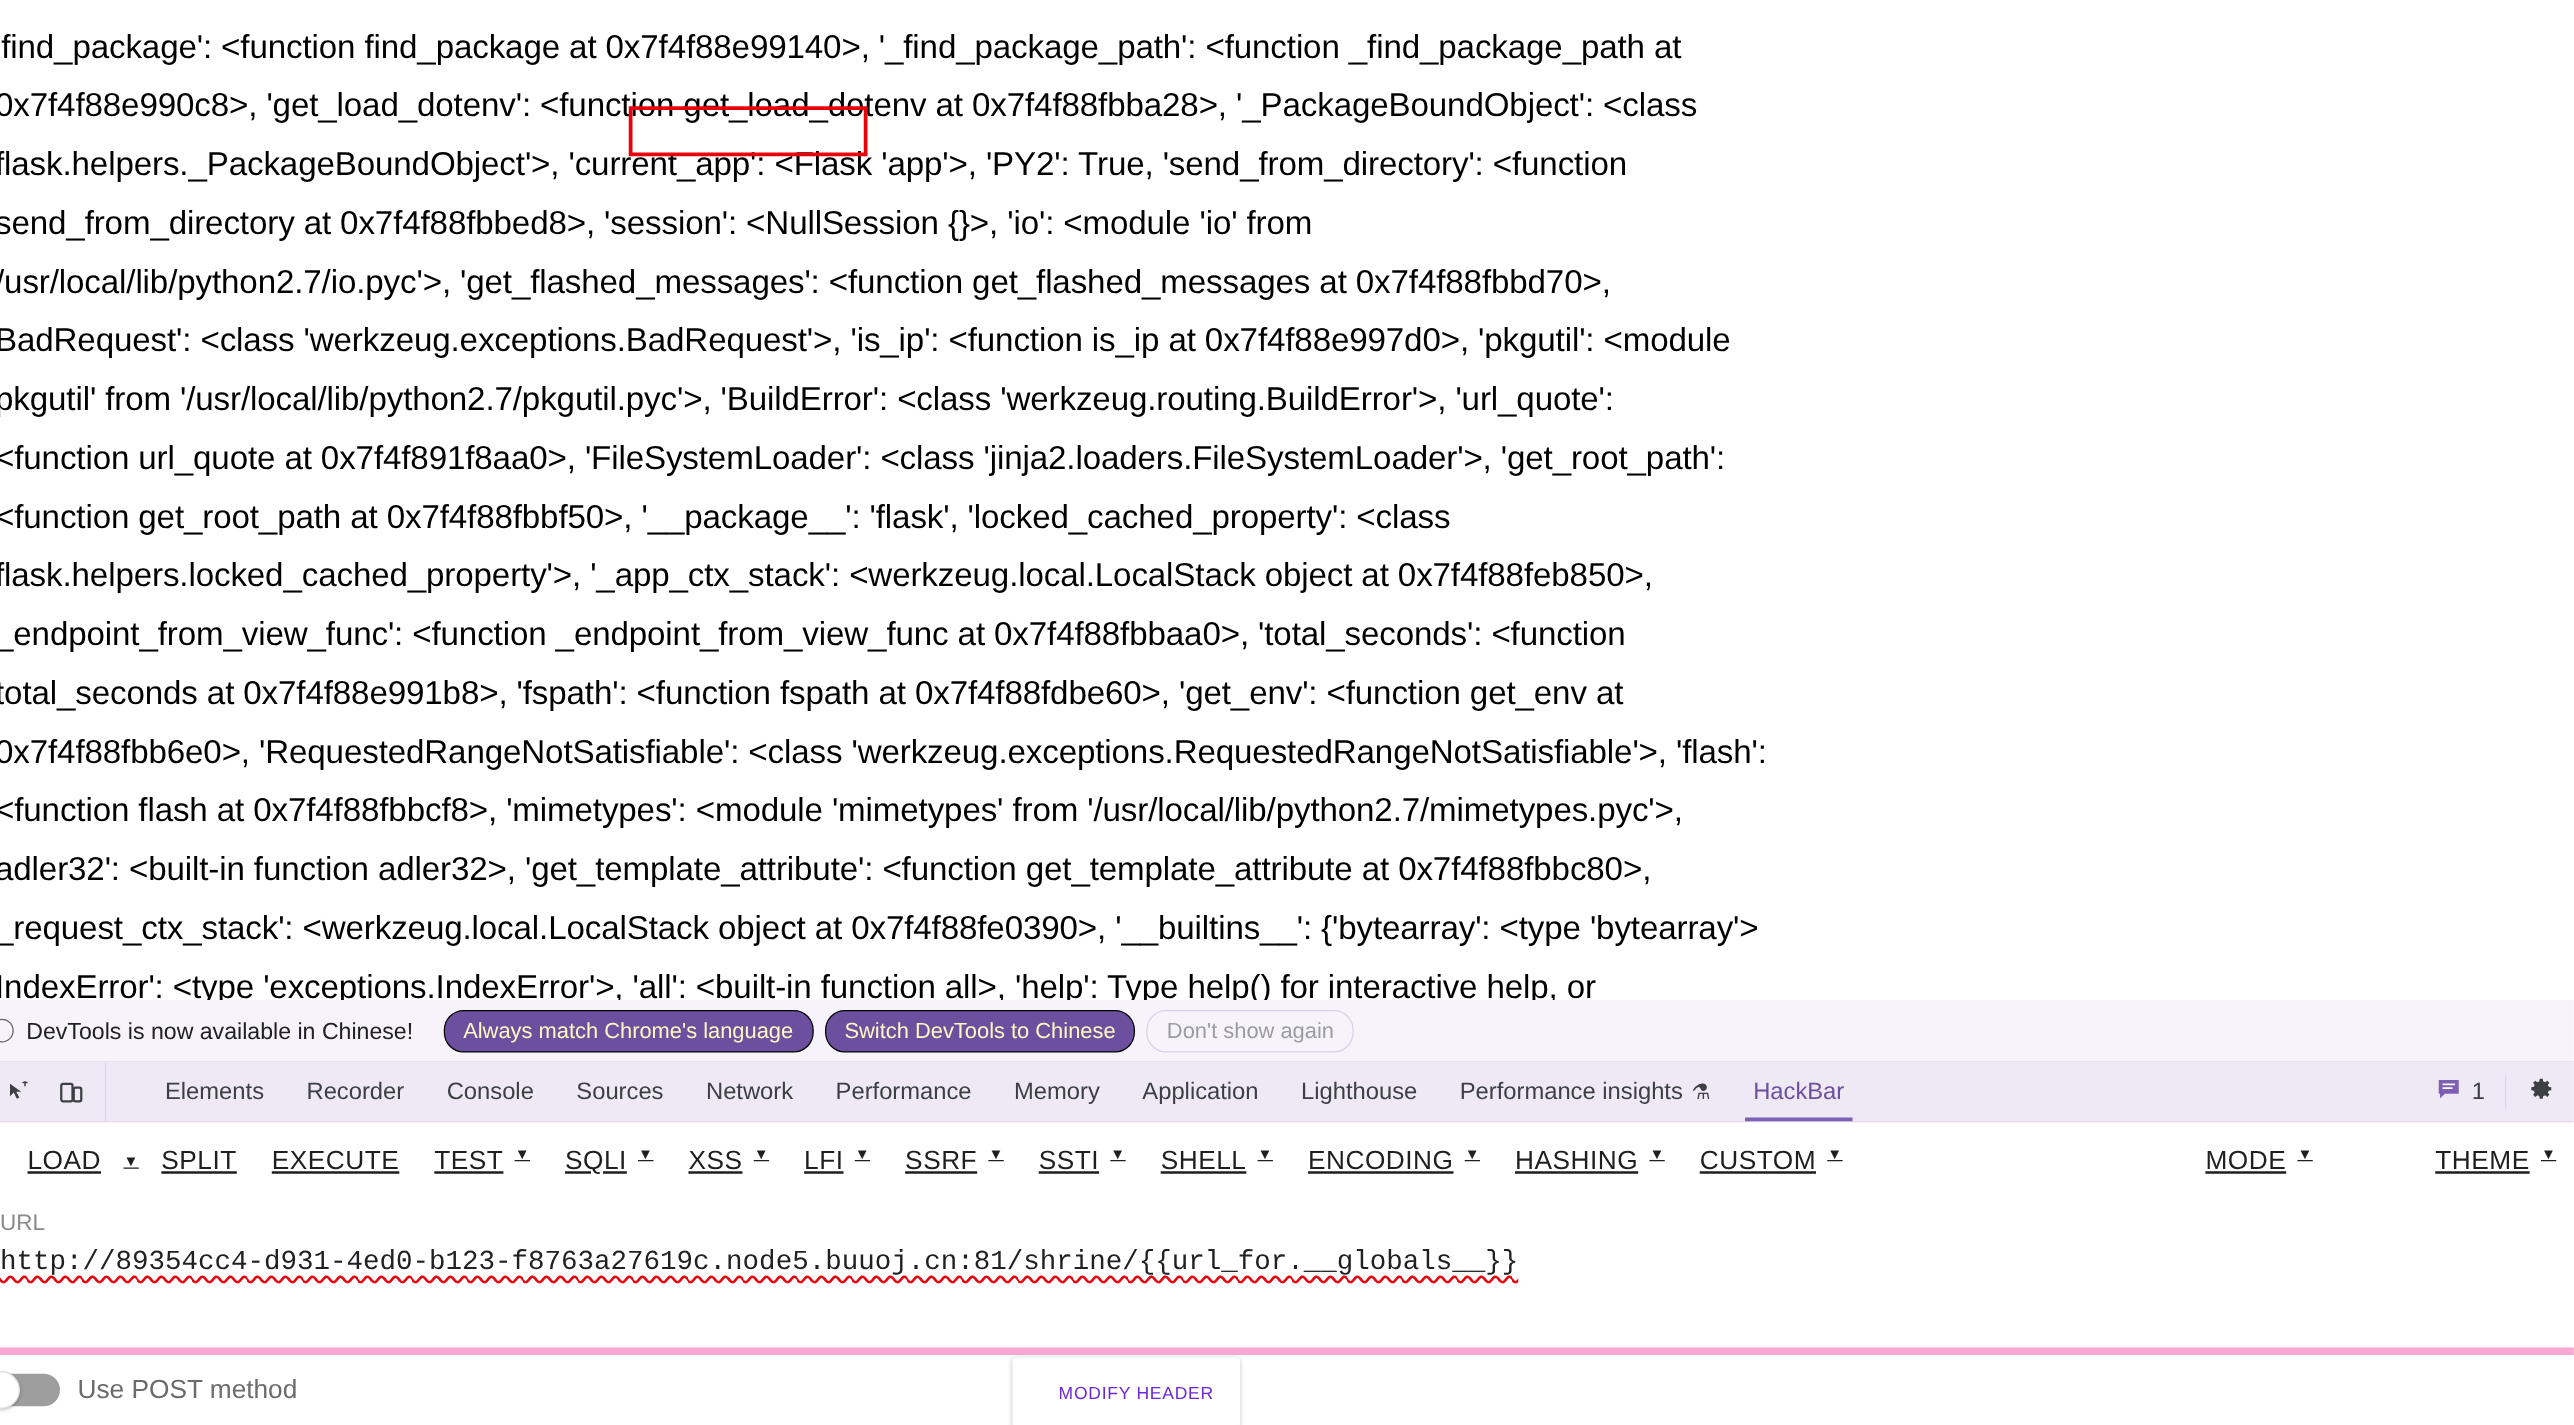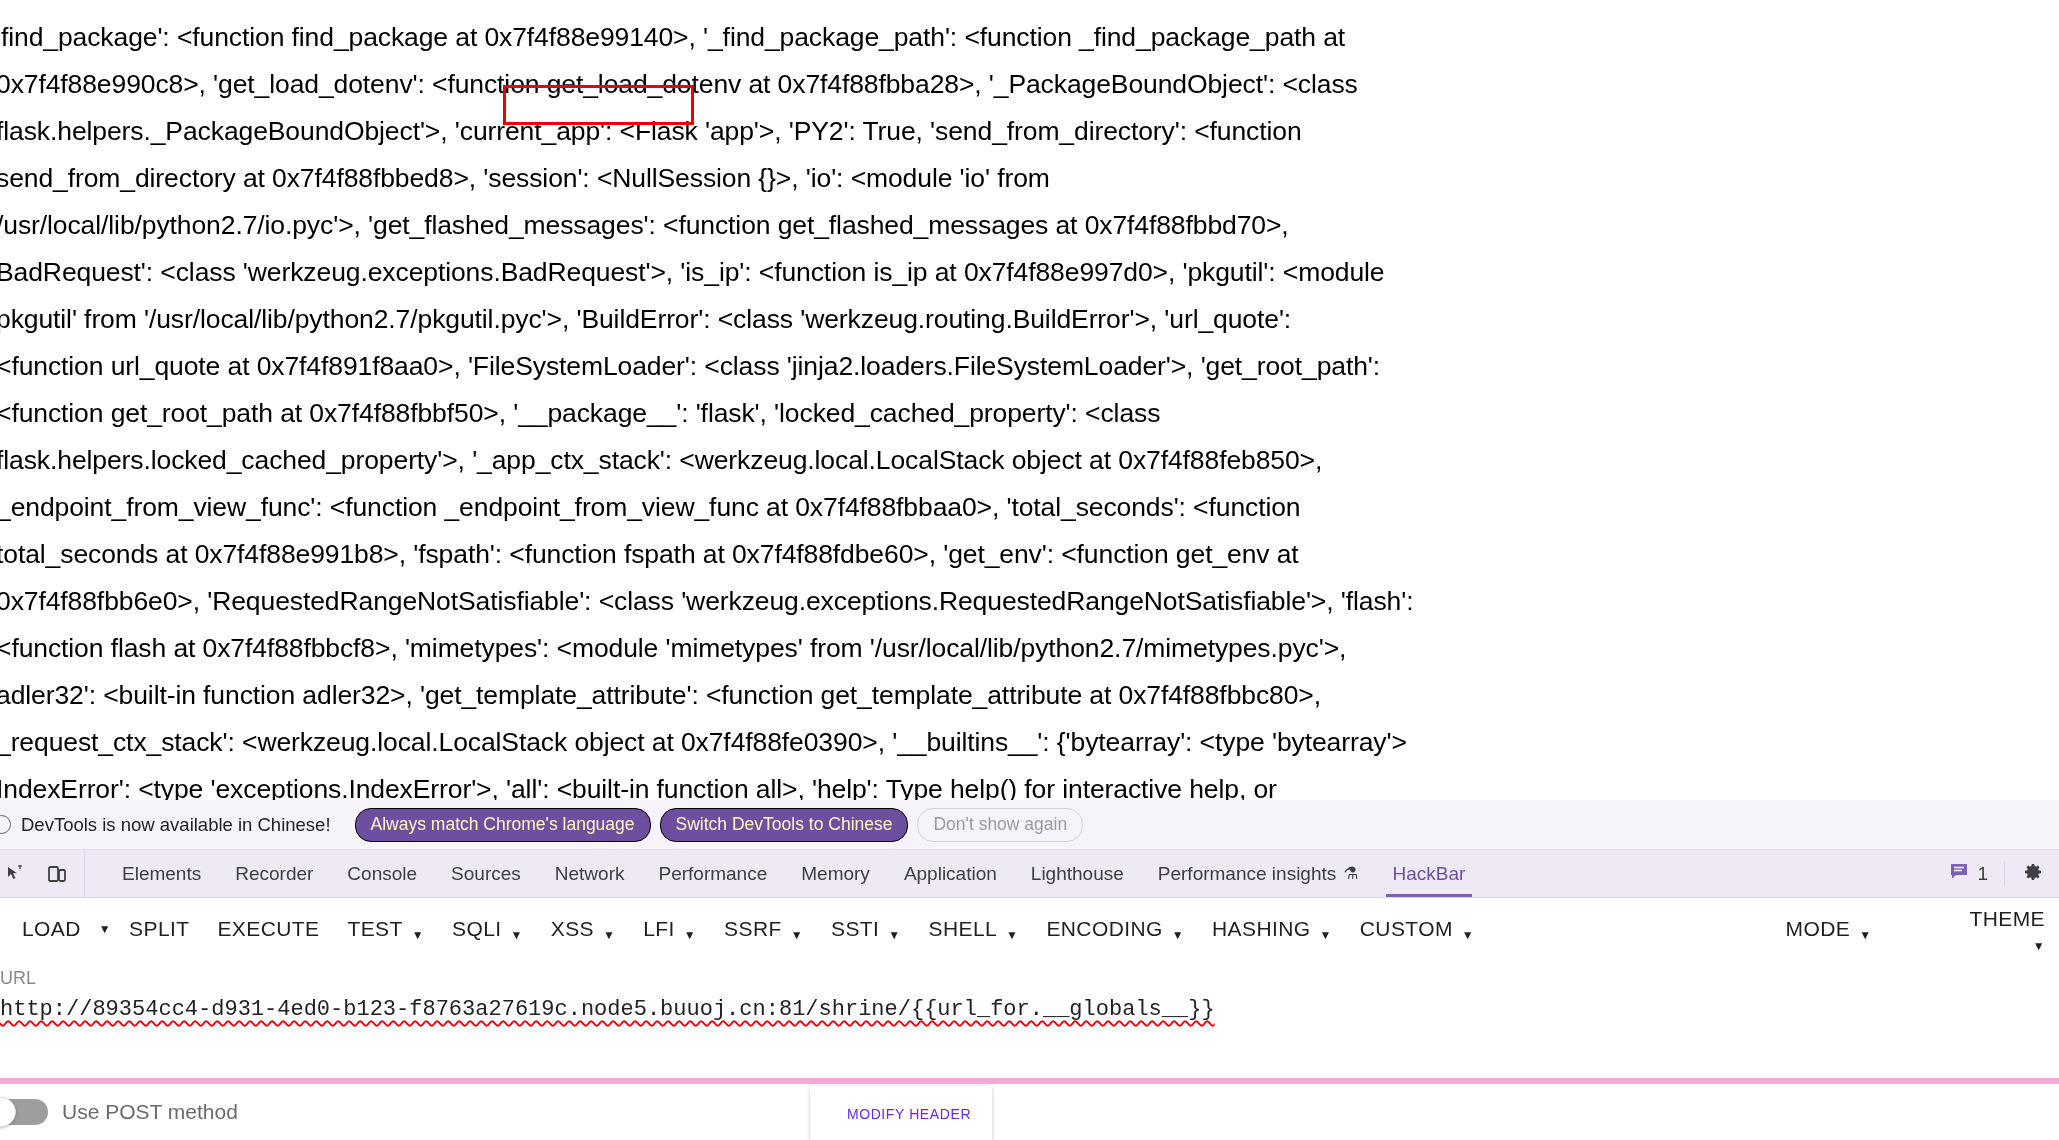--- a/index.html
+++ b/index.html
@@ -89,20 +89,21 @@
 
   
   #tabstrip {
     position: absolute;
     left: 0; top: 850px;
     width: 2059px; height: 48px;
     background: #efe9f6;
     display: flex;
     align-items: stretch;
     border-bottom: 1px solid #ded5ea;
+    gap: 10px;
   }
   .tb-icons {
     display: flex; align-items: center;
     padding-left: 2px; gap: 16px;
     border-right: 1px solid #ded5ea;
     padding-right: 14px;
   }
   .icon-btn {
     width: 26px; height: 26px;
     display: flex; align-items: center; justify-content: center;
@@ -165,22 +166,23 @@
     font-size: 21px;
     font-weight: 500;
     letter-spacing: 0.4px;
     color: #1f1f1f;
     background: transparent;
     border: none;
     padding: 10px 14px;
     cursor: pointer;
     white-space: nowrap;
     display: flex;
-    align-items: flex-end;
+    align-items: flex-start;
     gap: 9px;
+    text-decoration: underline;
   }
   .hb-btn .caret {
     font-size: 12px;
     color: #1f1f1f;
     line-height: 1;
   }
   .hb-sep-btn { padding: 10px 4px; }
   .hb-spacer { flex: 1 1 auto; }
 
   
@@ -404,21 +406,21 @@
       </button>
       <button class="hb-btn">
         <span>CUSTOM</span>
         <span class="caret">▼</span>
       </button>
       <div class="hb-spacer"></div>
       <button class="hb-btn" style="margin-right: 70px;">
         <span>MODE</span>
         <span class="caret">▼</span>
       </button>
-      <button class="hb-btn" style="margin-right: 0px; flex-direction: column;">
+      <button class="hb-btn" style="margin-right: 0px;">
         <span>THEME</span>
         <span class="caret">▼</span>
       </button>
     </div>
 
   <div id="url-area">
     <div class="url-label">URL</div>
     <div class="url-value">http://89354cc4-d931-4ed0-b123-f8763a27619c.node5.buuoj.cn:81/shrine/{{url_for.__globals__}}</div>
   </div>
 

